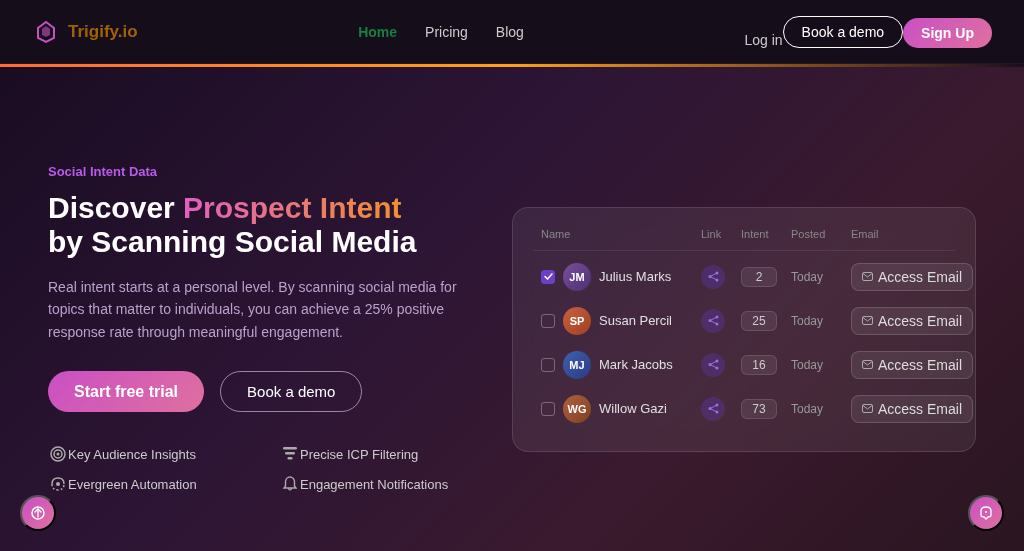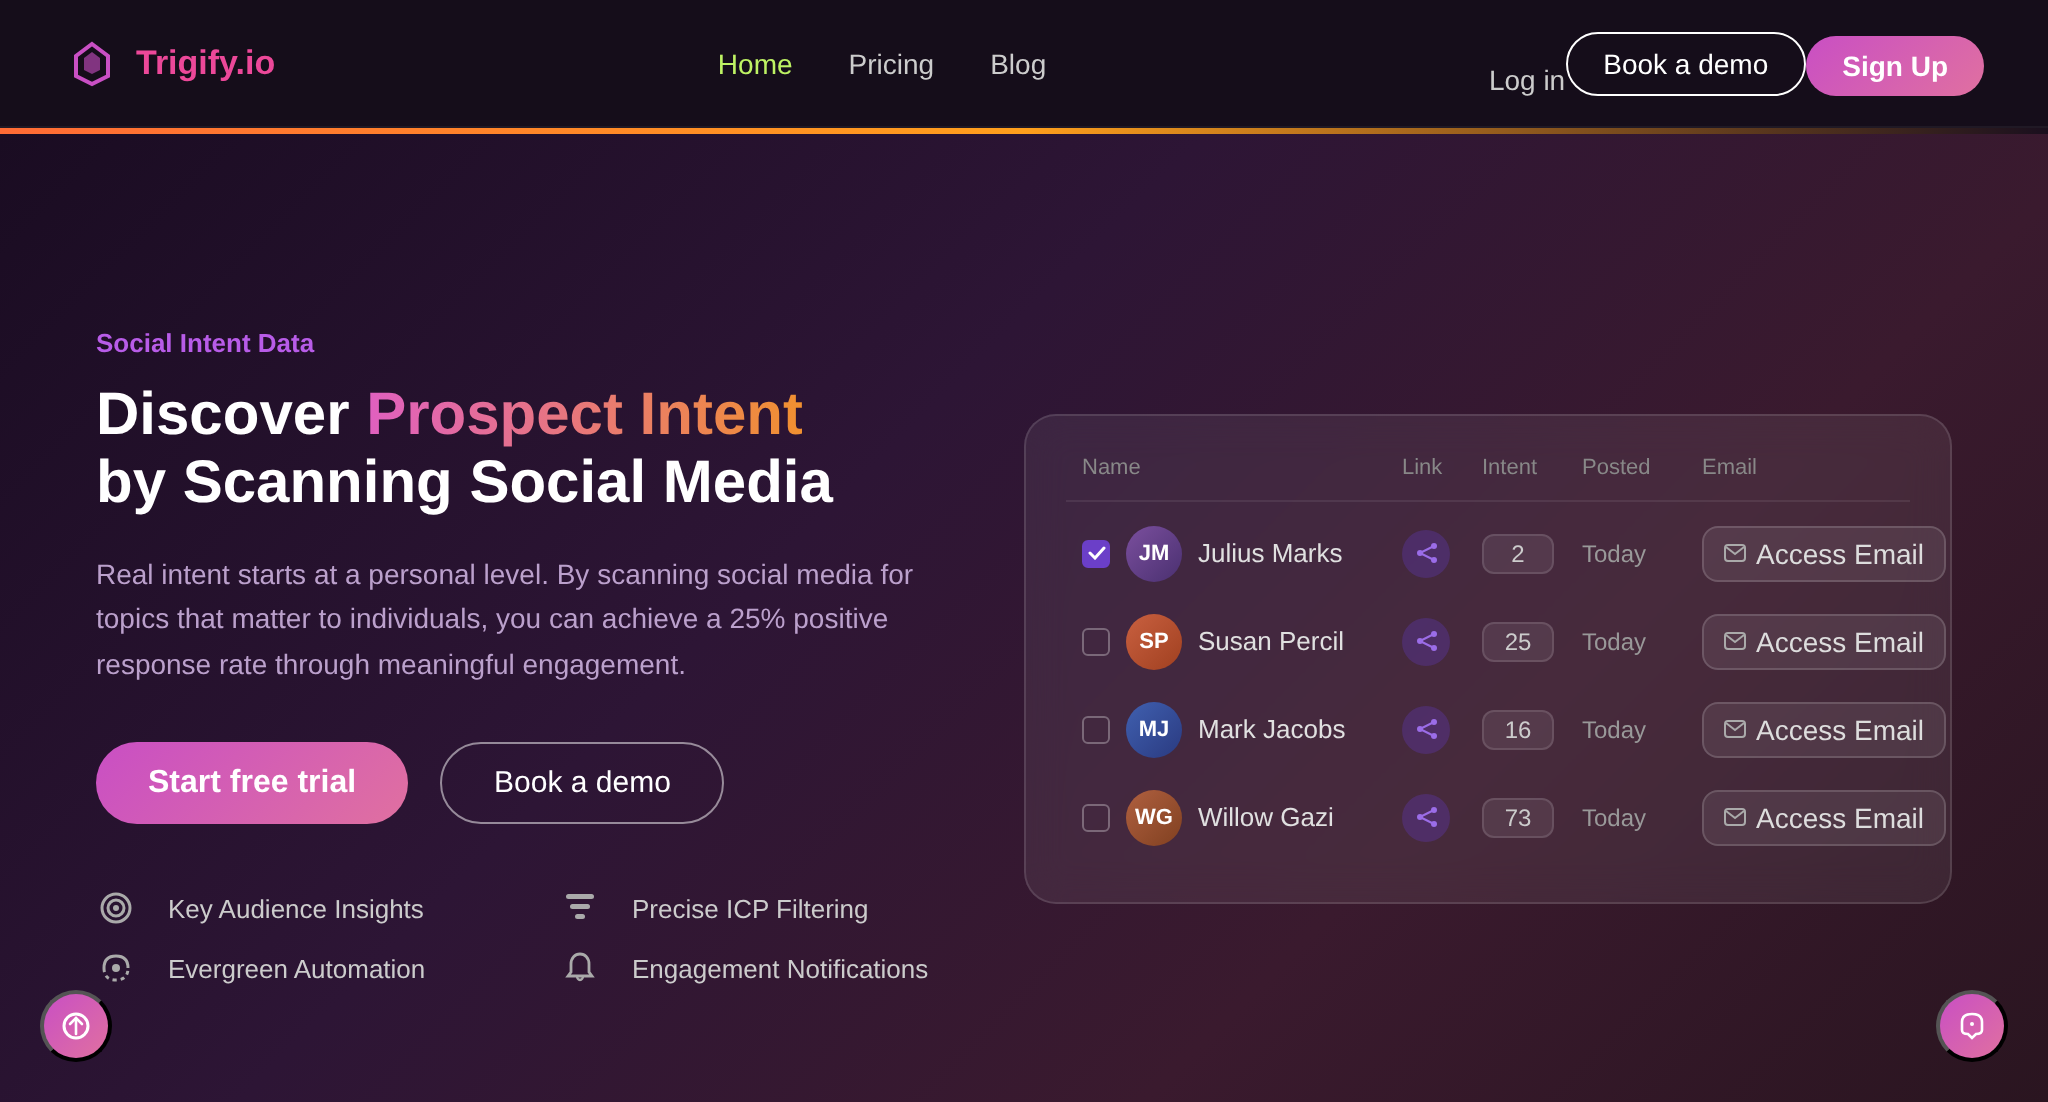--- a/index.html
+++ b/index.html
@@ -21,37 +21,37 @@
       height: 64px;
       background: #150d1a;
       border-bottom: 1px solid rgba(255,255,255,0.05);
     }
     .logo {
       display: flex;
       align-items: center;
       gap: 8px;
       font-size: 17px;
       font-weight: 700;
-      color: #ec4899;
+      color: #a16207;
     }
     .logo-icon {
       width: 28px;
       height: 28px;
     }
     .nav-links {
       display: flex;
       align-items: center;
       gap: 28px;
     }
     .nav-links a {
       text-decoration: none;
       font-size: 14px;
       color: #ccc;
     }
-    .nav-links a.active { color: #bef264; }
+    .nav-links a.active { color: #15803d; font-weight: bold; }
     .nav-right {
       display: flex;
       align-items: flex-end;
     }
     .btn-login {
       background: none;
       border: none;
       color: #ccc;
       font-size: 14px;
       cursor: pointer;
@@ -150,21 +150,21 @@
       cursor: pointer;
     }
     .features-grid {
       display: grid;
       grid-template-columns: 1fr 1fr;
       gap: 10px 32px;
     }
     .feature-item {
       display: flex;
       align-items: center;
-      gap: 16px;
+      gap: 0;
       font-size: 13px;
       color: #ccc;
     }
     .feature-icon {
       width: 20px;
       height: 20px;
       display: flex;
       align-items: center;
       justify-content: center;
       flex-shrink: 0;

